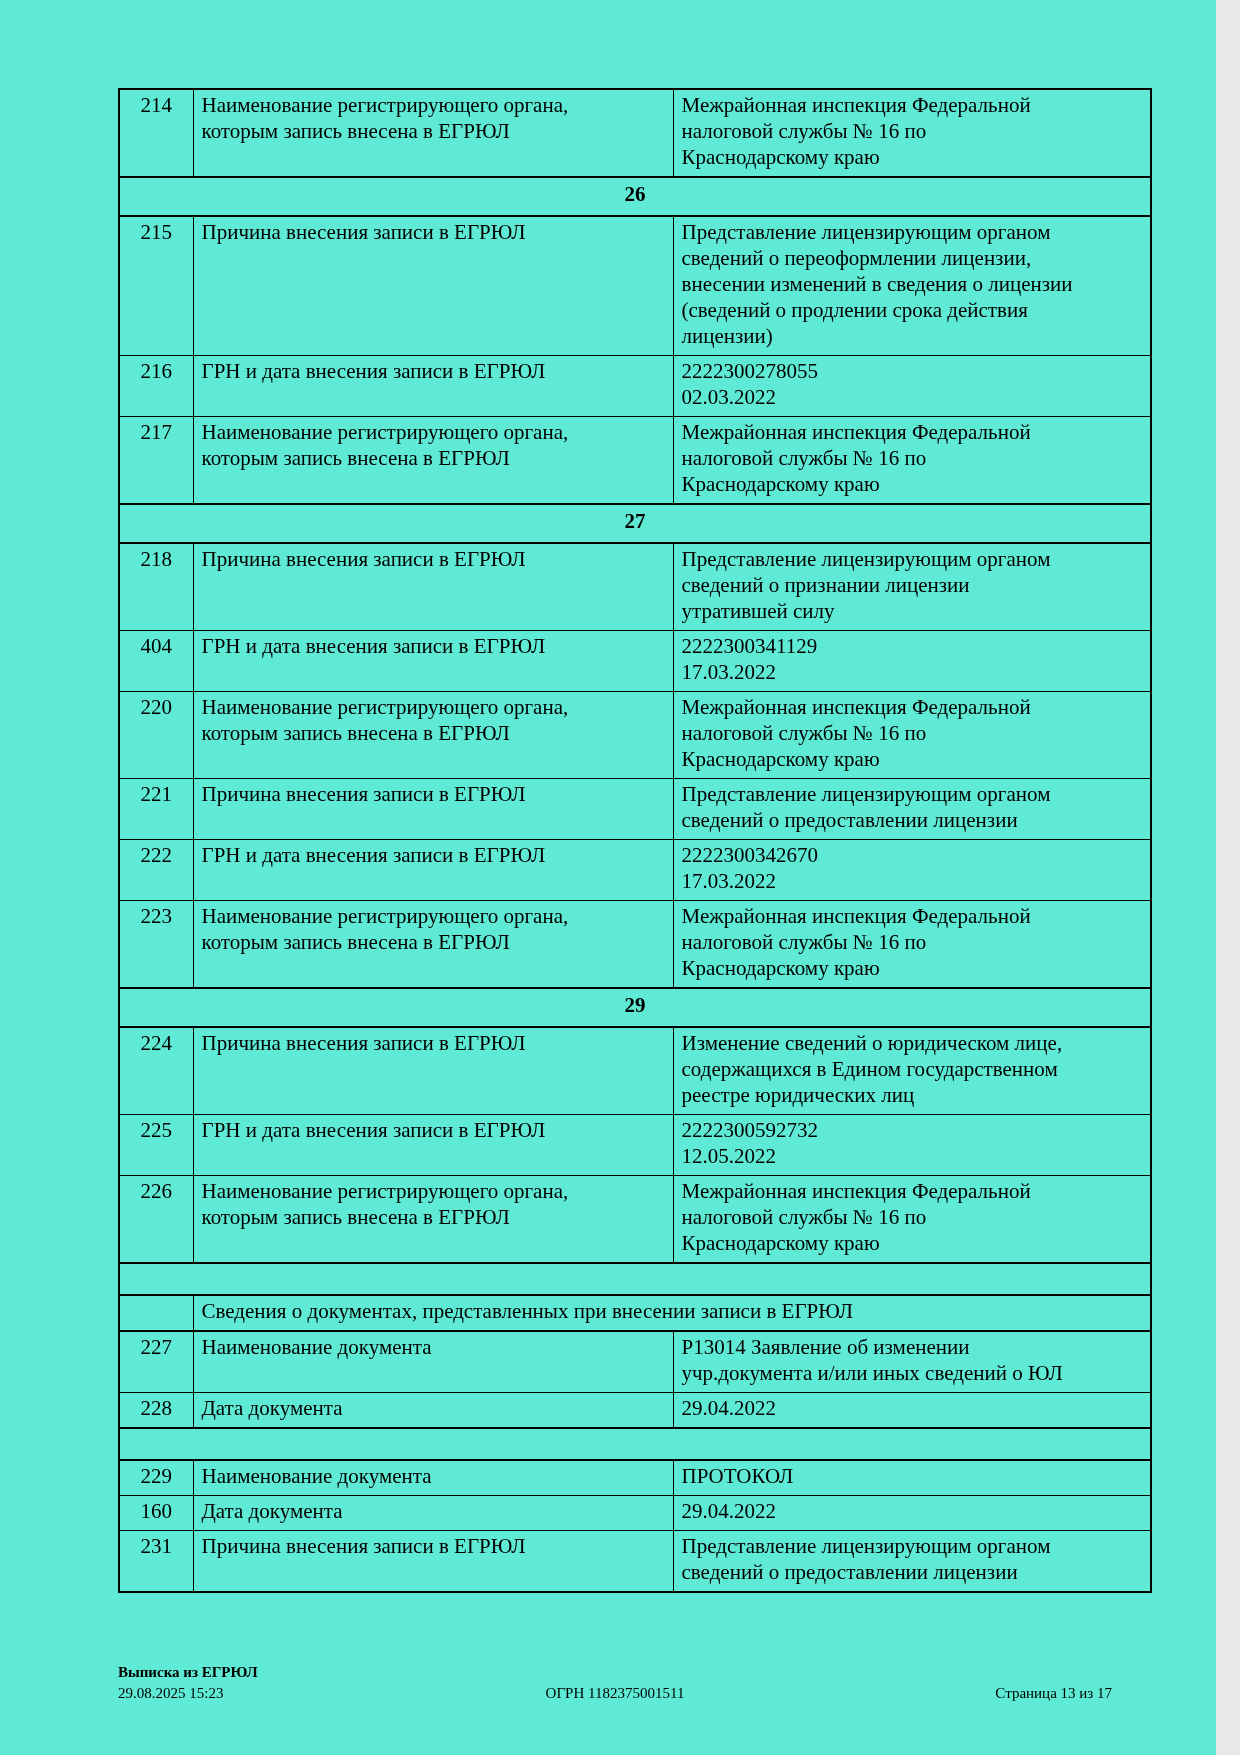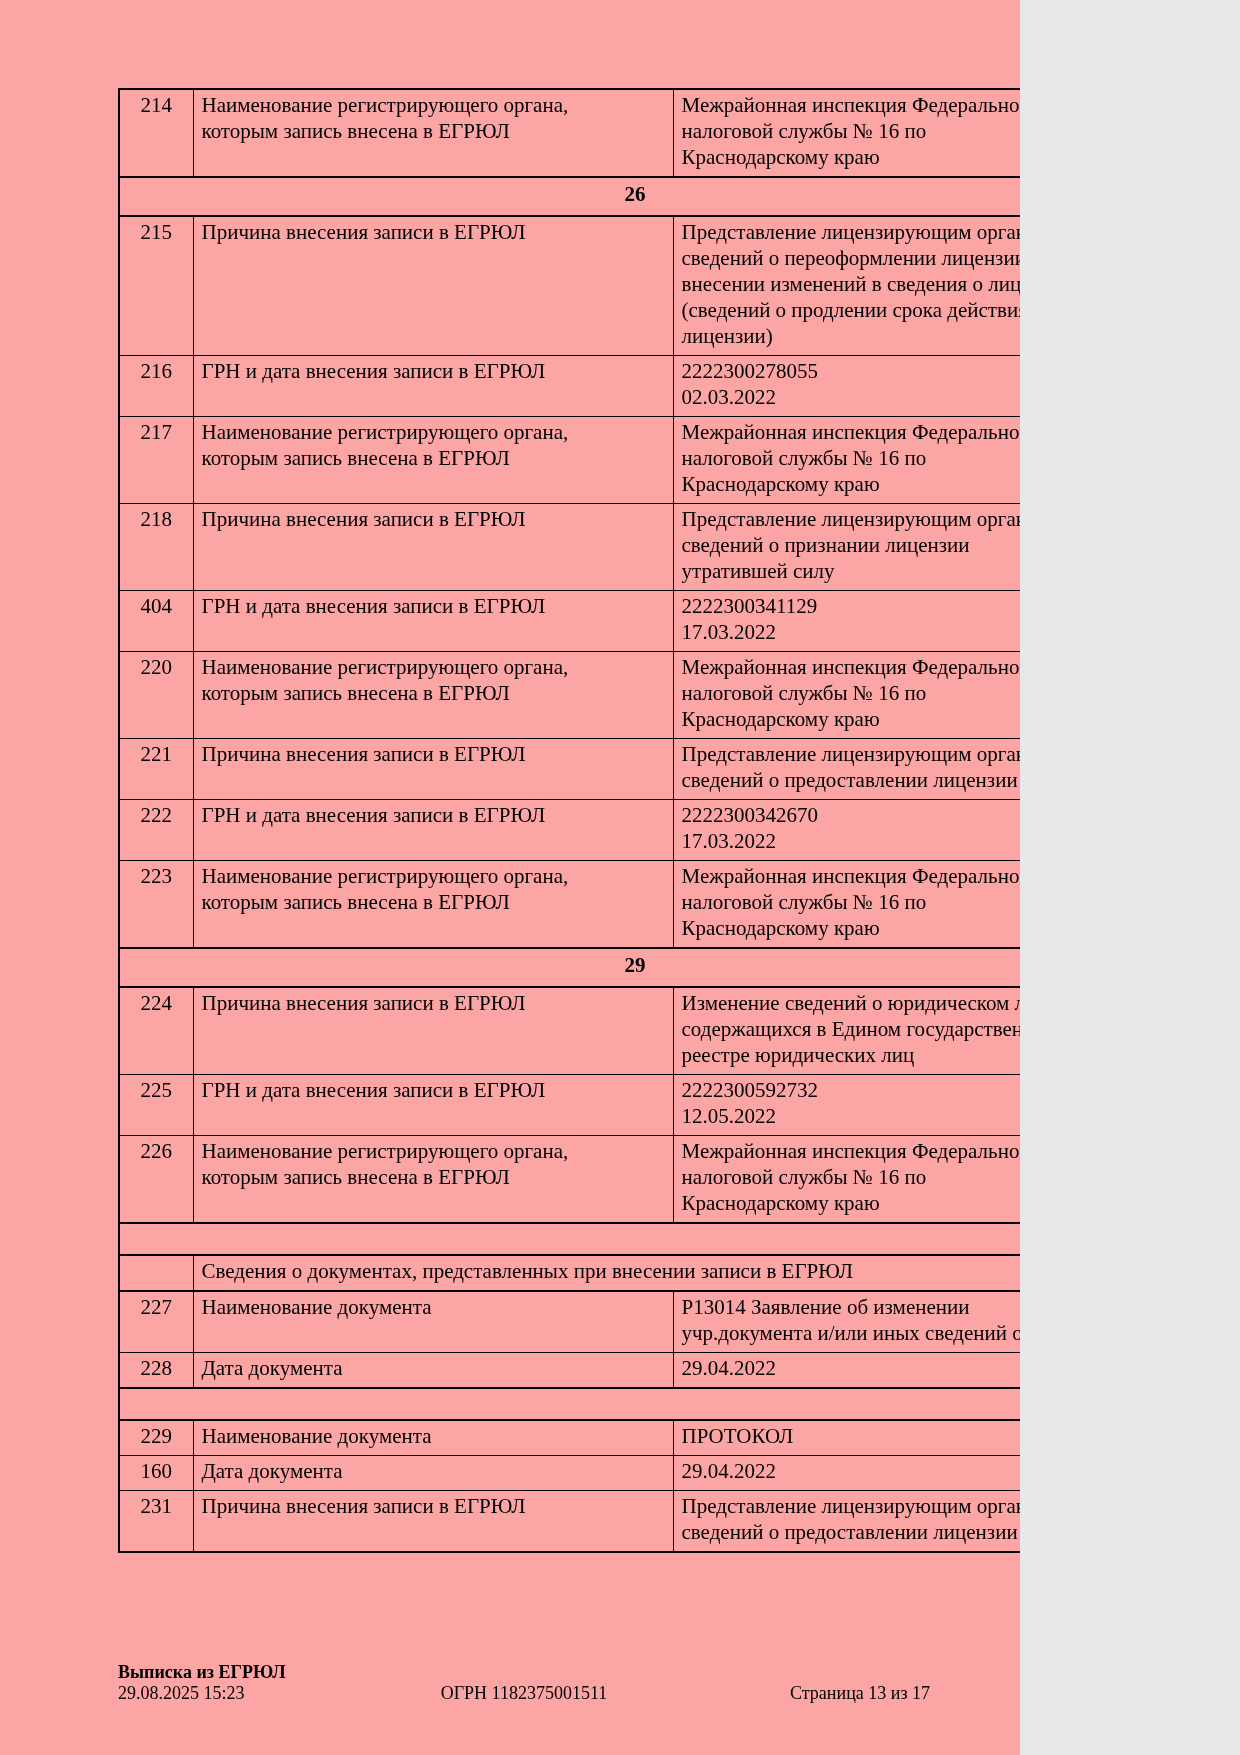--- a/index.html
+++ b/index.html
@@ -1,20 +1,20 @@
 <!DOCTYPE html>
 <html><head>
 <meta charset="utf-8">
 <style>
   html, body { margin: 0; padding: 0; background: #e8e8e8; }
   .page {
     position: relative;
-    width: 1020px;
+    width: 1216px;
     height: 1755px;
-    background: #fca5a5;
+    background: #5eead4;
     font-family: "Liberation Serif", "DejaVu Serif", serif;
     color: #000;
     overflow: hidden;
   }
   table.egrul {
     position: absolute;
     left: 118px;
     top: 88px;
     width: 1032px;
     border-collapse: collapse;
@@ -51,24 +51,24 @@
     padding: 2px;
   }
   table.egrul tr.subheader td {
     border-top: 2px solid #000;
     border-bottom: 2px solid #000;
     border-radius: 18px;
   }
   .footer {
     position: absolute;
     left: 118px;
-    right: 90px;
+    right: 104px;
     top: 1652px;
     height: 52px;
-    font-size: 18px;
+    font-size: 15px;
     line-height: 21px;
   }
   .footer .footer-left   { position: absolute; left: 0; bottom: 0; }
   .footer .footer-left .doc-type { font-weight: bold; }
   .footer .footer-center { position: absolute; left: 50%; transform: translateX(-50%); bottom: 0; }
   .footer .footer-right  { position: absolute; right: 0; bottom: 0; }
 </style>
 </head>
 <body>
 
@@ -107,20 +107,23 @@
           <td>2222300278055
 02.03.2022</td>
         </tr>
         <tr class="data">
           <td class="num">217</td>
           <td>Наименование регистрирующего органа,
 которым запись внесена в ЕГРЮЛ</td>
           <td>Межрайонная инспекция Федеральной
 налоговой службы № 16 по
 Краснодарскому краю</td>
+        </tr>
+        <tr class="section">
+          <td colspan="3">27</td>
         </tr>
         <tr class="data">
           <td class="num">218</td>
           <td>Причина внесения записи в ЕГРЮЛ</td>
           <td>Представление лицензирующим органом
 сведений о признании лицензии
 утратившей силу</td>
         </tr>
         <tr class="data">
           <td class="num">404</td>

